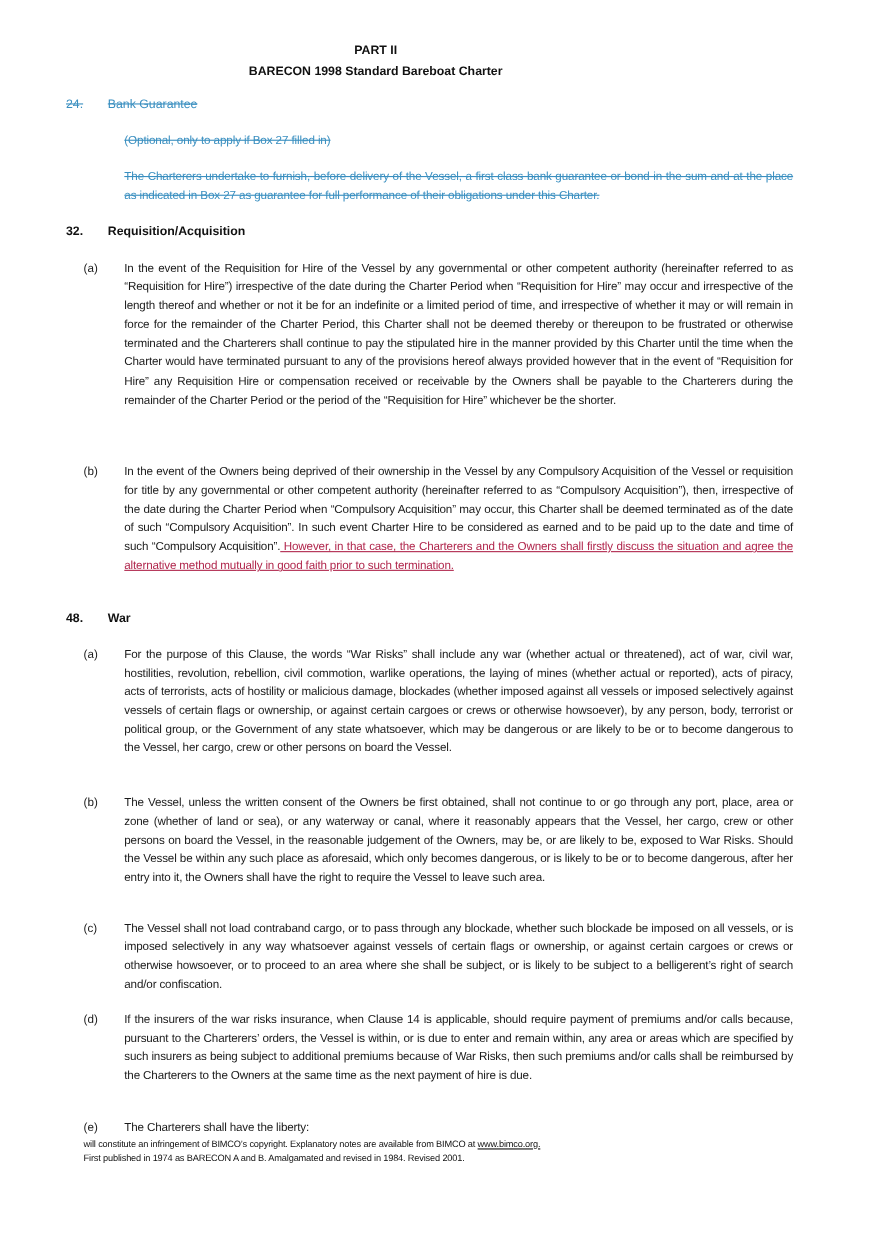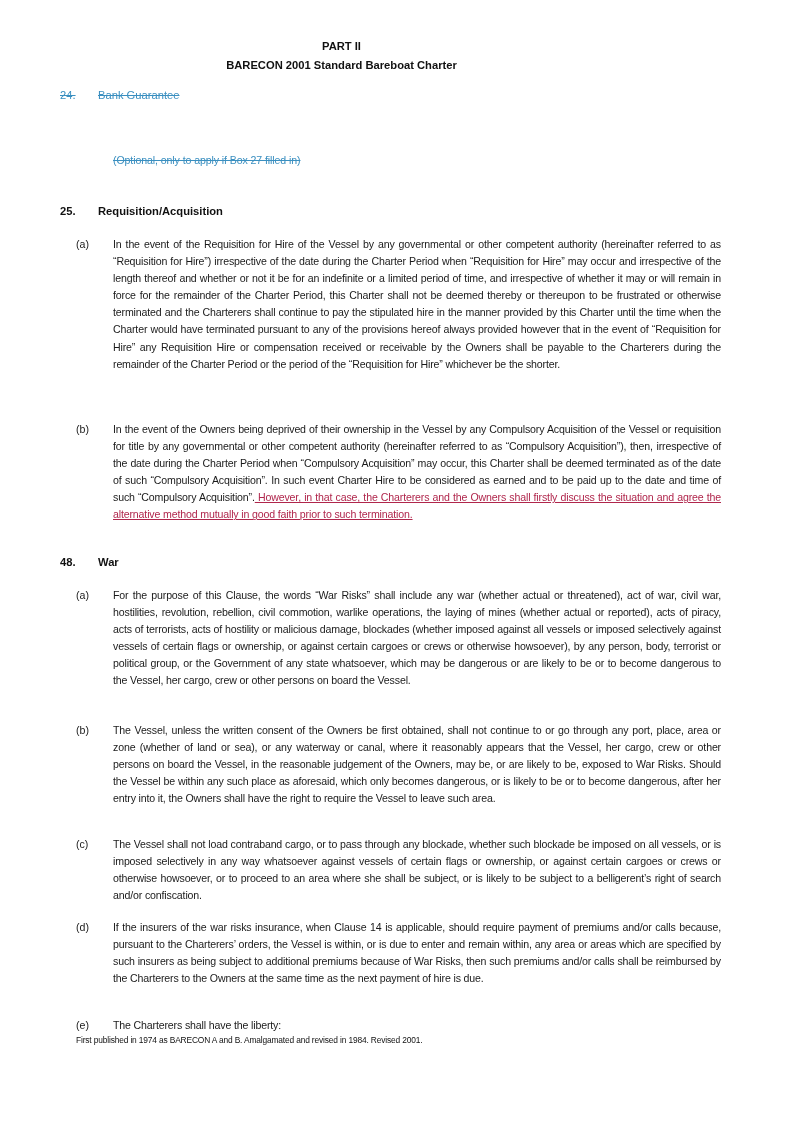--- a/index.html
+++ b/index.html
@@ -109,29 +109,30 @@
       color: #111;
       text-decoration: underline;
     }
   </style>
 </head>
 <body>
 
 <div class="page">
 
   <div class="hdr hdr1">PART II</div>
-  <div class="hdr hdr2">BARECON 2001 Standard Bareboat Charter</div>
+  <div class="hdr hdr2">BARECON 1998 Standard Bareboat Charter</div>
 
   <div class="clause-head" style="top:89px;">
     <span class="num struck-num">24.</span><span class="struck">Bank Guarantee</span>
   </div>
-  <div class="struck-text" style="top:120px;margin-top:32px;">(Optional, only to apply if Box 27 filled in)</div>
+  <div class="struck-text" style="top:120px;">(Optional, only to apply if Box 27 filled in)</div>
+  <div class="struck-text" style="top:153px;">The Charterers undertake to furnish, before delivery of the Vessel, a first class bank guarantee or bond in the sum and at the place as indicated in Box 27 as guarantee for full performance of their obligations under this Charter.</div>
 
   <div class="clause-head" style="top:205px;">
-    <span class="num">25.</span><span>Requisition/Acquisition</span>
+    <span class="num">32.</span><span>Requisition/Acquisition</span>
   </div>
 
   <div class="para" style="top:236px;">
     <span class="lbl">(a)</span>
     <div class="txt">In the event of the Requisition for Hire of the Vessel by any governmental or other competent authority (hereinafter referred to as “Requisition for Hire”) irrespective of the date during the Charter Period when “Requisition for Hire” may occur and irrespective of the length thereof and whether or not it be for an indefinite or a limited period of time, and irrespective of whether it may or will remain in force for the remainder of the Charter Period, this Charter shall not be deemed thereby or thereupon to be frustrated or otherwise terminated and the Charterers shall continue to pay the stipulated hire in the manner provided by this Charter until the time when the Charter would have terminated pursuant to any of the provisions hereof always provided however that in the event of “Requisition for Hire” any Requisition Hire or compensation received or receivable by the Owners shall be payable to the Charterers during the remainder of the Charter Period or the period of the “Requisition for Hire” whichever be the shorter.</div>
   </div>
 
   <div class="para" style="top:421px;">
     <span class="lbl">(b)</span>
     <div class="txt"><span>In the event of the Owners being deprived of their ownership in the Vessel by any Compulsory Acquisition of the Vessel or requisition for title by any governmental or other competent authority (hereinafter referred to as “Compulsory Acquisition”), then, irrespective of the date during the Charter Period when “Compulsory Acquisition” may occur, this Charter shall be deemed terminated as of the date of such “Compulsory Acquisition”. In such event Charter Hire to be considered as earned and to be paid up to the date and time of such “Compulsory Acquisition”.</span><span class="amend"> However, in that case, the Charterers and the Owners shall firstly discuss the situation and agree the alternative method mutually in good faith prior to such termination.</span></div>
@@ -160,16 +161,17 @@
     <span class="lbl">(d)</span>
     <div class="txt">If the insurers of the war risks insurance, when Clause 14 is applicable, should require payment of premiums and/or calls because, pursuant to the Charterers’ orders, the Vessel is within, or is due to enter and remain within, any area or areas which are specified by such insurers as being subject to additional premiums because of War Risks, then such premiums and/or calls shall be reimbursed by the Charterers to the Owners at the same time as the next payment of hire is due.</div>
   </div>
 
   <div class="para" style="top:1017px;">
     <span class="lbl">(e)</span>
     <div class="txt">The Charterers shall have the liberty:</div>
   </div>
 
   <div class="footer">
+    <div><span>will constitute an infringement of BIMCO’s copyright. Explanatory notes are available from BIMCO at </span><a>www.bimco.org.</a></div>
     <div>First published in 1974 as BARECON A and B. Amalgamated and revised in 1984. Revised 2001.</div>
   </div>
 
 </div>
 
 </body></html>

